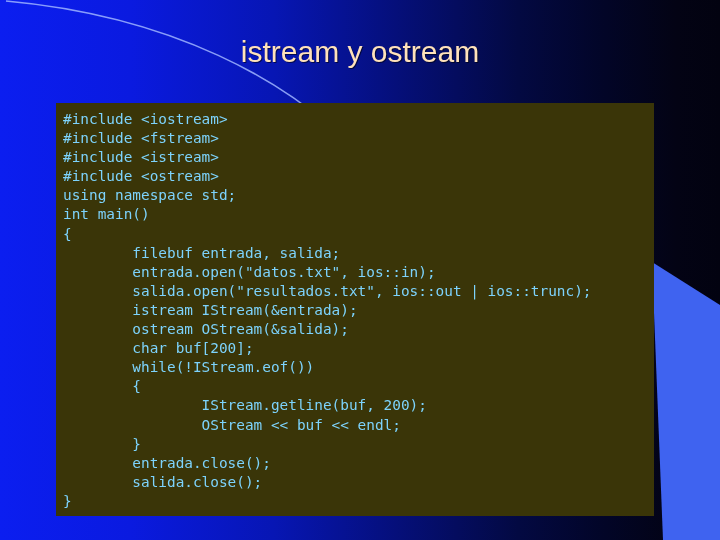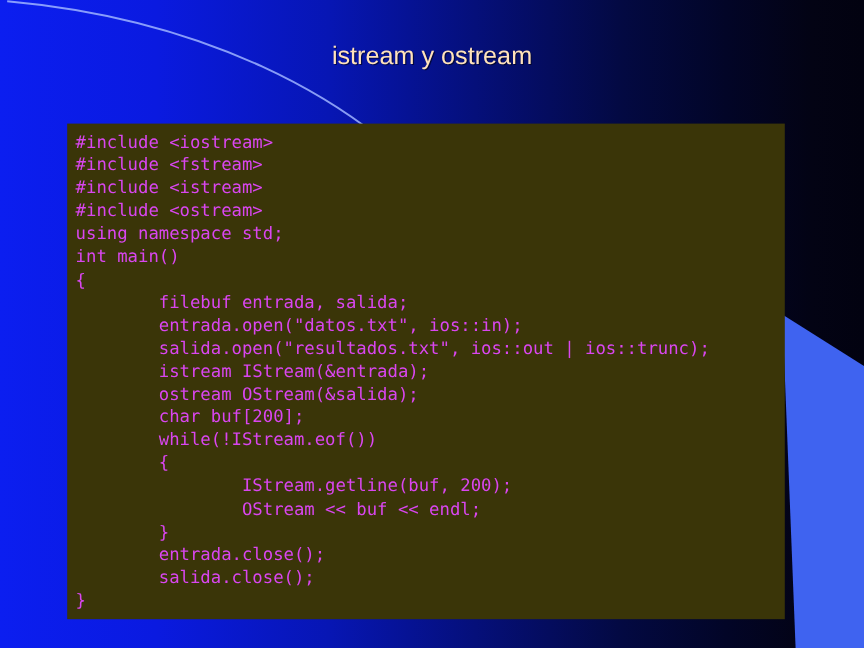--- a/index.html
+++ b/index.html
@@ -50,21 +50,21 @@
     height: 540px;
     pointer-events: none;
   }
 
   #slide-title {
     position: absolute;
     left: 0;
     top: 35px;
     width: 720px;
     text-align: center;
-    font-size: 21px;
+    font-size: 30px;
     font-weight: normal;
     letter-spacing: 0px;
     color: #ffe2bb;
     text-shadow: 1px 1px 0 rgba(0,0,0,0.55);
     white-space: nowrap;
   }
 
   #code-panel {
     position: absolute;
     left: 56px;
@@ -75,21 +75,21 @@
     box-sizing: border-box;
     padding: 7px 0 0 7px;
     overflow: hidden;
   }
 
   #code-listing {
     margin: 0;
     font-family: "DejaVu Sans Mono", "Liberation Mono", monospace;
     font-size: 14.4px;
     line-height: 19.1px;
-    color: #d946ef;
+    color: #7dd3fc;
     white-space: pre;
     letter-spacing: 0px;
   }
 
   .code-line {
     white-space: pre;
     height: 19.1px;
   }
 </style>
 </head>

